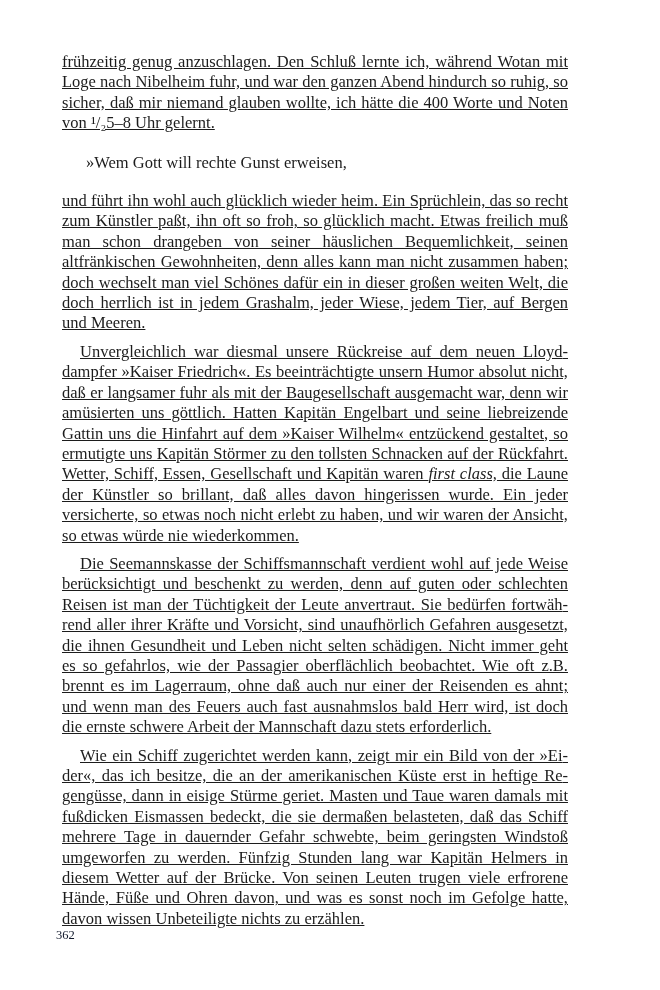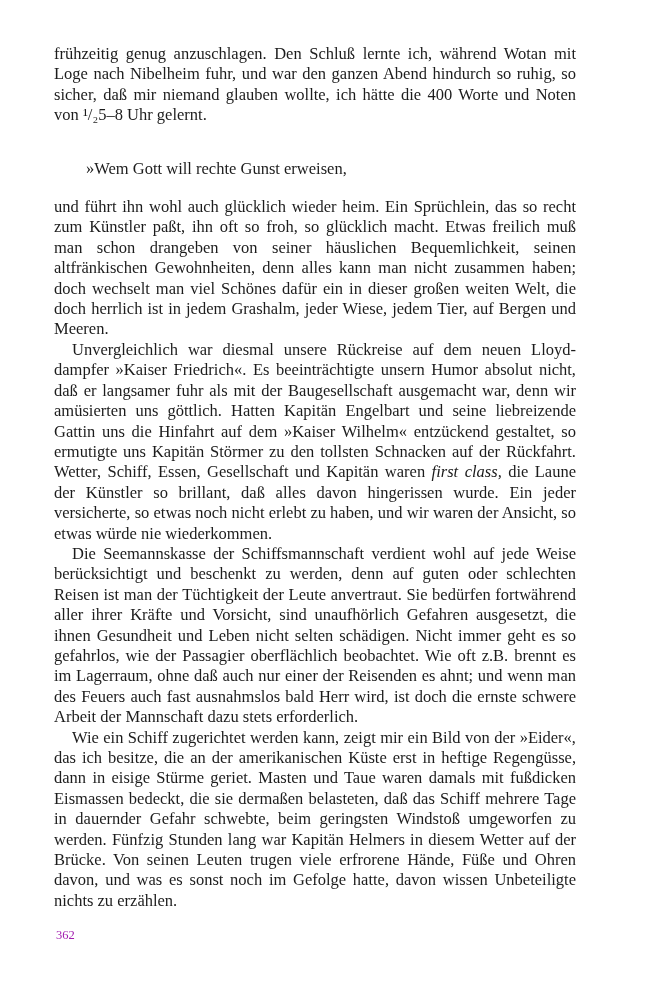--- a/index.html
+++ b/index.html
@@ -21,42 +21,43 @@
     width: 522px;
     font-family: "Liberation Serif", serif;
     font-size: 16.5px;
     line-height: 20.4px;
     color: #1c1c1c;
     text-align: justify;
     hyphens: auto;
     -webkit-hyphens: auto;
   }
   .para {
-    margin: 0;
+    margin: 8px;
     padding: 0;
+    text-decoration: underline;
   }
   .para.indent {
     text-indent: 18px;
   }
   .quote {
-    margin: 33px 0 18px 32px;
+    margin: 19px 0 18px 32px;
   }
   .quote-line {
     white-space: nowrap;
   }
   em {
     font-style: italic;
   }
   .page-number {
     position: absolute;
     left: 56px;
     top: 928px;
     font-family: "Liberation Serif", serif;
     font-size: 12.5px;
-    color: #a21caf;
+    color: #0f172a;
   }
 </style>
 </head>
 <body>
 
 <div class="page">
   <div class="text-block">
 
     <p class="para">frühzeitig genug anzuschlagen. Den Schluß lernte ich, während Wotan mit Loge nach Nibelheim fuhr, und war den ganzen Abend hindurch so ruhig, so sicher, daß mir niemand glauben wollte, ich hätte die 400 Worte und Noten von ¹/₂5–8 Uhr gelernt.</p>
 

